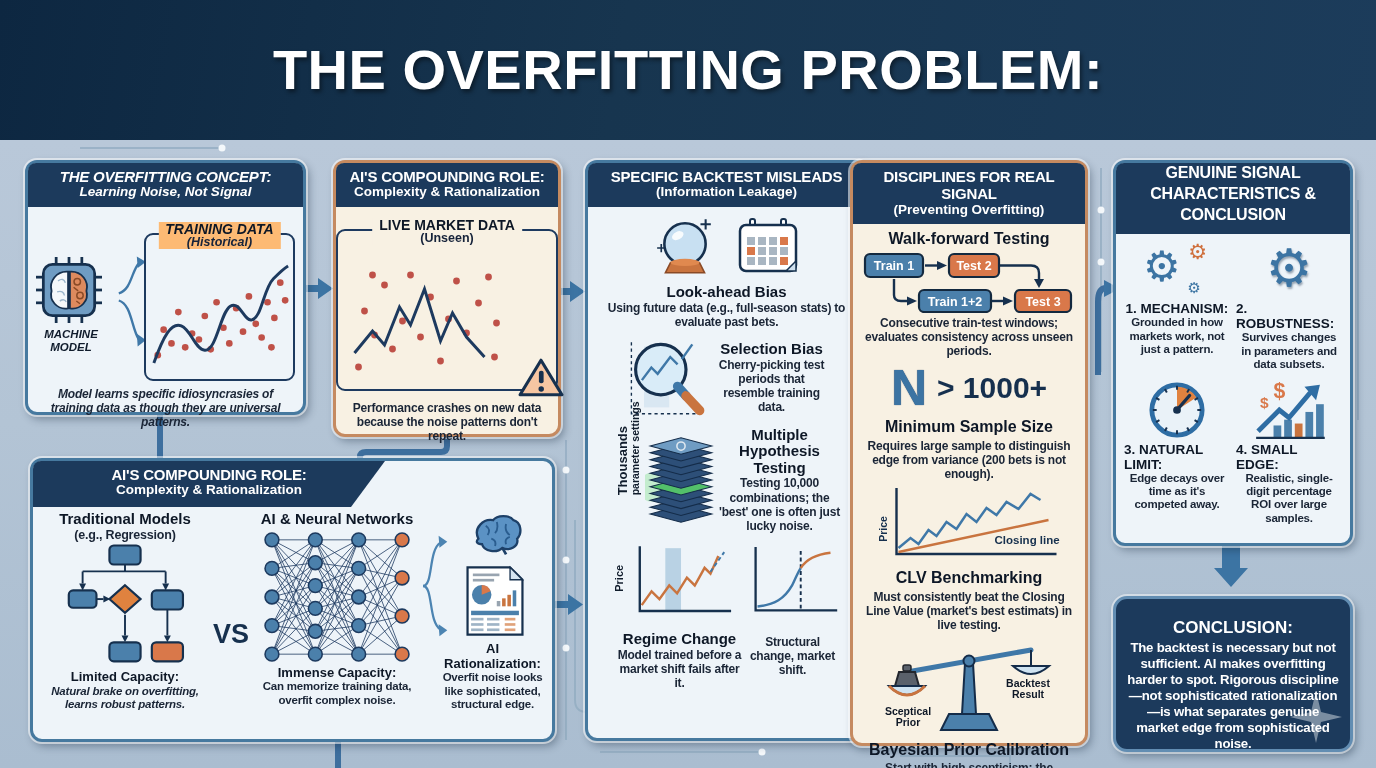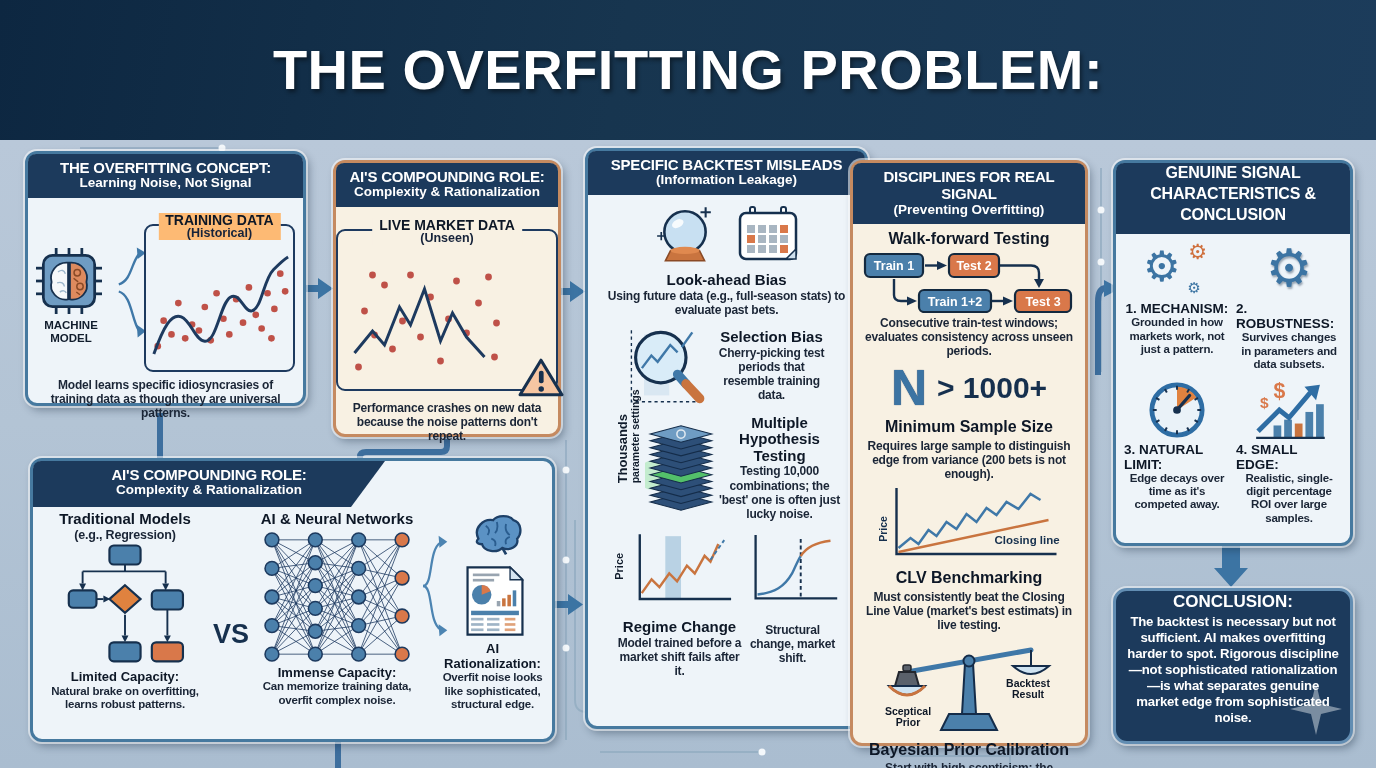--- a/index.html
+++ b/index.html
@@ -63,21 +63,21 @@
   .gen-text{font-size:11.5px;font-weight:bold;text-align:center;color:#1a2536;line-height:1.15;letter-spacing:-.2px;}
   .gear{font-family:"DejaVu Sans",sans-serif;line-height:1;}
   .mech-icon{position:relative;width:72px;height:56px;}
   .mech-icon .g1{position:absolute;left:2px;top:4px;font-size:42px;color:#3c74a3;}
   .mech-icon .g2{position:absolute;right:6px;top:0;font-size:21px;color:#cf6f3d;}
   .mech-icon .g3{position:absolute;right:12px;bottom:2px;font-size:15px;color:#3c74a3;}
   .rob-icon{font-size:52px;color:#3c74a3;text-shadow:1px 2px 2px rgba(20,44,73,.4);}
   
   .concl{position:absolute;background:#1c3a5c;border:3px solid #628db2;border-radius:14px;
     box-shadow:0 0 0 2px rgba(255,255,255,.5),3px 4px 9px rgba(15,35,55,.4);color:#fff;
-    padding:2px 10px;text-align:center;z-index:10;overflow:hidden;}
+    padding:20px 10px;text-align:center;z-index:10;overflow:hidden;margin-top:8px;}
   .concl-title{font-size:17px;font-weight:bold;line-height:1.1;position:relative;z-index:2;}
   .concl-text{font-size:13.2px;font-weight:bold;line-height:1.22;margin-top:2px;position:relative;z-index:2;letter-spacing:-.2px;}
   .sparkle{position:absolute;right:8px;bottom:6px;z-index:1;opacity:.55;}
   .overlay{position:absolute;inset:0;z-index:1;pointer-events:none;}
   .scale-wrap{position:relative;width:180px;height:102px;}
   .scale-lab{position:absolute;font-size:10.5px;font-weight:bold;text-align:center;line-height:1.05;color:#0d1726;}
 </style>
 </head>
 <body>
 
@@ -149,21 +149,21 @@
       <use href="#arrowR" x="819" y="277"></use>
       <path d="M1104,280 l16,8.5 -16,8.5 z"></path>
       <use href="#arrowD" x="1215" y="546"></use>
     </g>
   </svg>
 
   <div class="hdr">
     <div class="hdr-title">THE OVERFITTING PROBLEM:</div>
   </div>
 
-  <div class="panel p-blue" style="left:25px;top:151px;width:281px;height:255px;">
+  <div class="panel p-blue" style="left:25px;top:160px;width:281px;height:255px;font-style:italic;">
     <div class="panel-header">
       <div class="ph1">THE OVERFITTING CONCEPT:</div>
       <div class="ph2">Learning Noise, Not Signal</div>
     </div>
     <div class="pA-body">
       <div class="machine-col">
         <svg width="66" height="66" viewBox="0 0 72 72">
           <g stroke="#16304e" stroke-width="3">
             <line x1="0" y1="22" x2="9" y2="22"></line>
               <line x1="0" y1="36" x2="9" y2="36"></line>
@@ -299,21 +299,21 @@
             <path d="M120,108 L124,116 L128,108 Z"></path>
           </g>
           <rect x="57" y="4" width="36" height="22" rx="5" fill="#4b80ab" stroke="#16304e" stroke-width="2.5"></rect>
           <rect x="10" y="56" width="32" height="20" rx="5" fill="#4b80ab" stroke="#16304e" stroke-width="2.5"></rect>
           <rect x="106" y="56" width="36" height="22" rx="5" fill="#4b80ab" stroke="#16304e" stroke-width="2.5"></rect>
           <polygon points="75,50 93,66 75,82 57,66" fill="#e0823f" stroke="#16304e" stroke-width="2.5"></polygon>
           <rect x="57" y="116" width="36" height="22" rx="5" fill="#4b80ab" stroke="#16304e" stroke-width="2.5"></rect>
           <rect x="106" y="116" width="36" height="22" rx="5" fill="#d9784a" stroke="#16304e" stroke-width="2.5"></rect>
         </svg>
         <div class="cap-strong">Limited Capacity:</div>
-        <div class="sec-text" style="font-size:11.5px;">Natural brake on overfitting, learns robust patterns.</div>
+        <div class="sec-text" style="font-size:11.5px;font-style:italic;">Natural brake on overfitting, learns robust patterns.</div>
       </div>
       <div class="pc-col" style="width:44px;">
         <div class="vs">VS</div>
       </div>
       <div class="pc-col" style="width:168px;">
         <div class="sec-title">AI &amp; Neural Networks</div>
         <svg id="nn-svg" width="160" height="138" viewBox="0 0 156 140">
           <g id="g-nn">
               <line x1="12" y1="12" x2="56" y2="12" stroke="#1d3a5f" stroke-width="0.8"></line>
               <line x1="12" y1="12" x2="56" y2="35.2" stroke="#1d3a5f" stroke-width="0.8"></line>
@@ -453,21 +453,21 @@
           <rect x="8" y="73" width="14" height="3" fill="#9fb4c6"></rect>
             <rect x="26" y="73" width="14" height="3" fill="#9fb4c6"></rect>
             <rect x="46" y="73" width="12" height="3" fill="#e0a27a"></rect>
         </svg>
         <div class="cap-strong" style="margin-left:20px;margin-top:3px;">AI Rationalization:</div>
         <div class="sec-text" style="font-size:11.5px;margin-left:20px;">Overfit noise looks like sophisticated, structural edge.</div>
       </div>
     </div>
   </div>
 
-  <div class="panel p-blue" style="left:585px;top:148px;width:283px;height:581px;">
+  <div class="panel p-blue" style="left:585px;top:160px;width:283px;height:581px;">
     <div class="panel-header">
       <div class="ph1">SPECIFIC BACKTEST MISLEADS</div>
       <div class="ph2">(Information Leakage)</div>
     </div>
     <div style="padding:8px 10px 4px;display:flex;flex-direction:column;gap:5px;">
       <div class="row" style="gap:20px;">
         <svg width="62" height="64" viewBox="0 0 60 62">
           <path d="M50,4 v10 M45,9 h10" stroke="#16304e" stroke-width="2"></path>
           <path d="M7,28 v8 M3,32 h8" stroke="#16304e" stroke-width="1.6"></path>
           <circle cx="30" cy="28" r="20" fill="#c8e0f2" stroke="#16304e" stroke-width="2.5"></circle>

